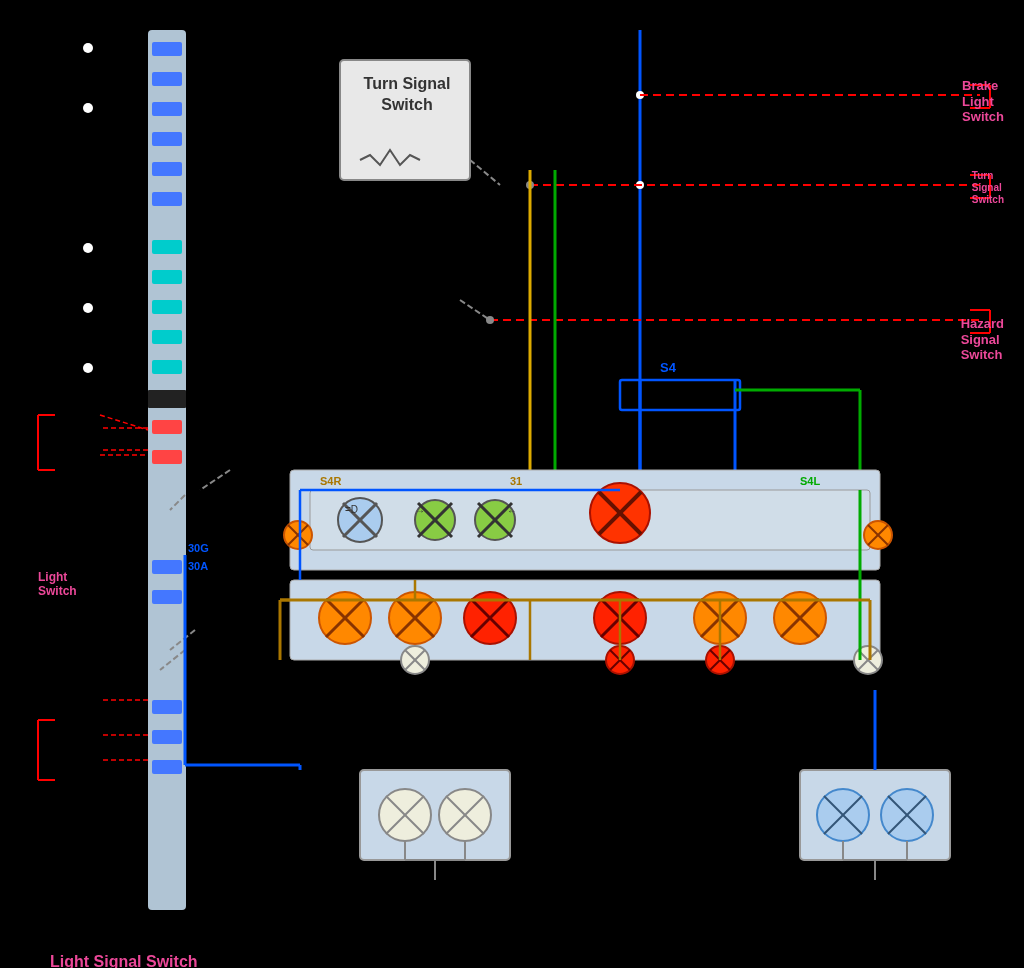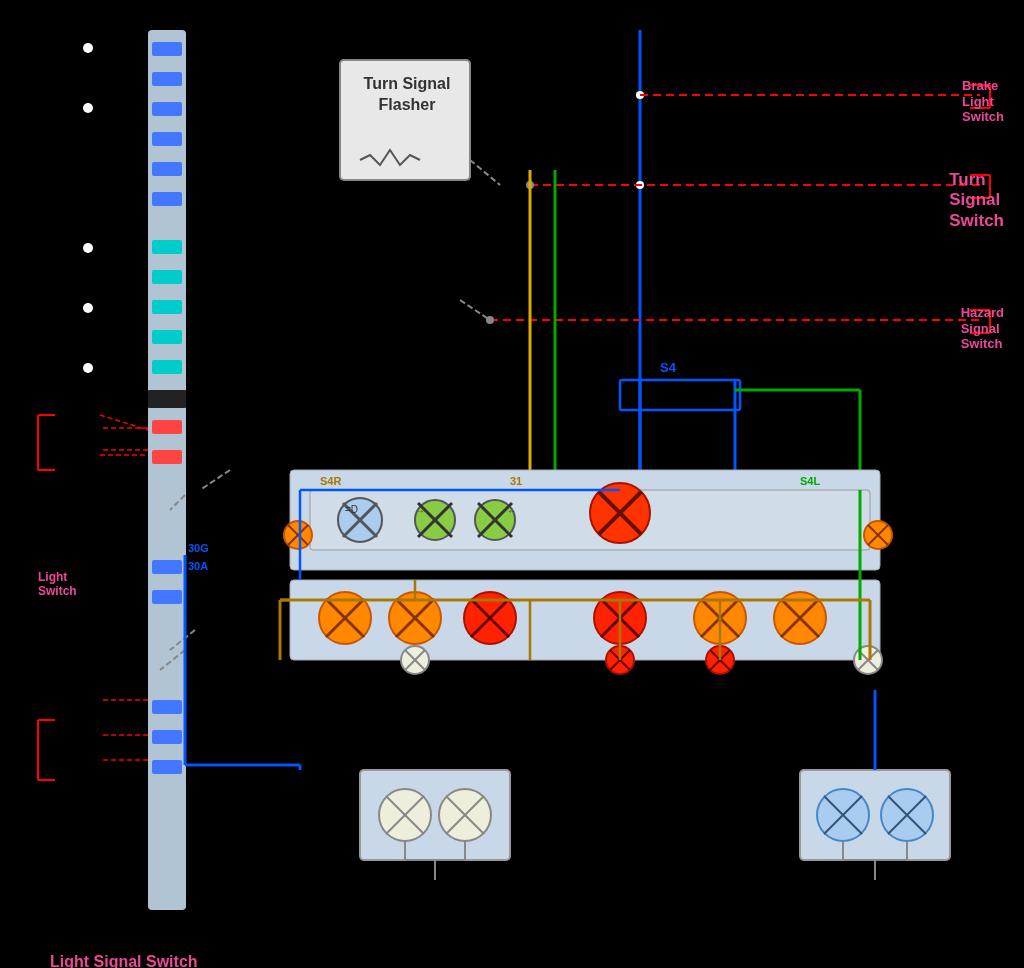--- a/index.html
+++ b/index.html
@@ -282,23 +282,23 @@
 
   <line x1="148" y1="428" x2="100" y2="428" stroke="#ff0000" stroke-width="1.5" stroke-dasharray="5,3"></line>
   <line x1="148" y1="450" x2="100" y2="450" stroke="#ff0000" stroke-width="1.5" stroke-dasharray="5,3"></line>
 
   <line x1="148" y1="700" x2="100" y2="700" stroke="#ff0000" stroke-width="1.5" stroke-dasharray="5,3"></line>
   <line x1="148" y1="735" x2="100" y2="735" stroke="#ff0000" stroke-width="1.5" stroke-dasharray="5,3"></line>
   <line x1="148" y1="760" x2="100" y2="760" stroke="#ff0000" stroke-width="1.5" stroke-dasharray="5,3"></line>
 
 </svg>
 
-<div style="position:absolute; top:74px; left:356px; color:#333; font-size:16px; font-weight:bold; line-height:1.3; text-align:center; width:102px;">Turn Signal Flasher</div>
+<div style="position:absolute; top:74px; left:356px; color:#333; font-size:16px; font-weight:bold; line-height:1.3; text-align:center; width:102px;">Turn Signal Switch</div>
 
 <div class="label red-label" style="position:absolute; top:78px; right:20px; font-size:13px; line-height:1.2;">Brake<br>Light<br>Switch</div>
 
-<div class="label red-label" style="position:absolute; top:170px; right:20px; font-size:17px; line-height:1.2;">Turn<br>Signal<br>Switch</div>
-
-<div class="label red-label" style="position:absolute; top:305px; right:20px; font-size:13px; line-height:1.2;">Hazard<br>Signal<br>Switch</div>
+<div class="label red-label" style="position:absolute; top:170px; right:20px; font-size:10px; line-height:1.2;">Turn<br>Signal<br>Switch</div>
+
+<div class="label red-label" style="position:absolute; top:316px; right:20px; font-size:13px; line-height:1.2;">Hazard<br>Signal<br>Switch</div>
 
 <div class="label red-label" style="position:absolute; top:570px; left:38px; font-size:12px; line-height:1.2;">Light<br>Switch</div>
 
 <div class="label red-label" style="position:absolute; top:952px; left:50px; font-size:16px; line-height:1.2;">Light Signal Switch</div>
 
 </body></html>

